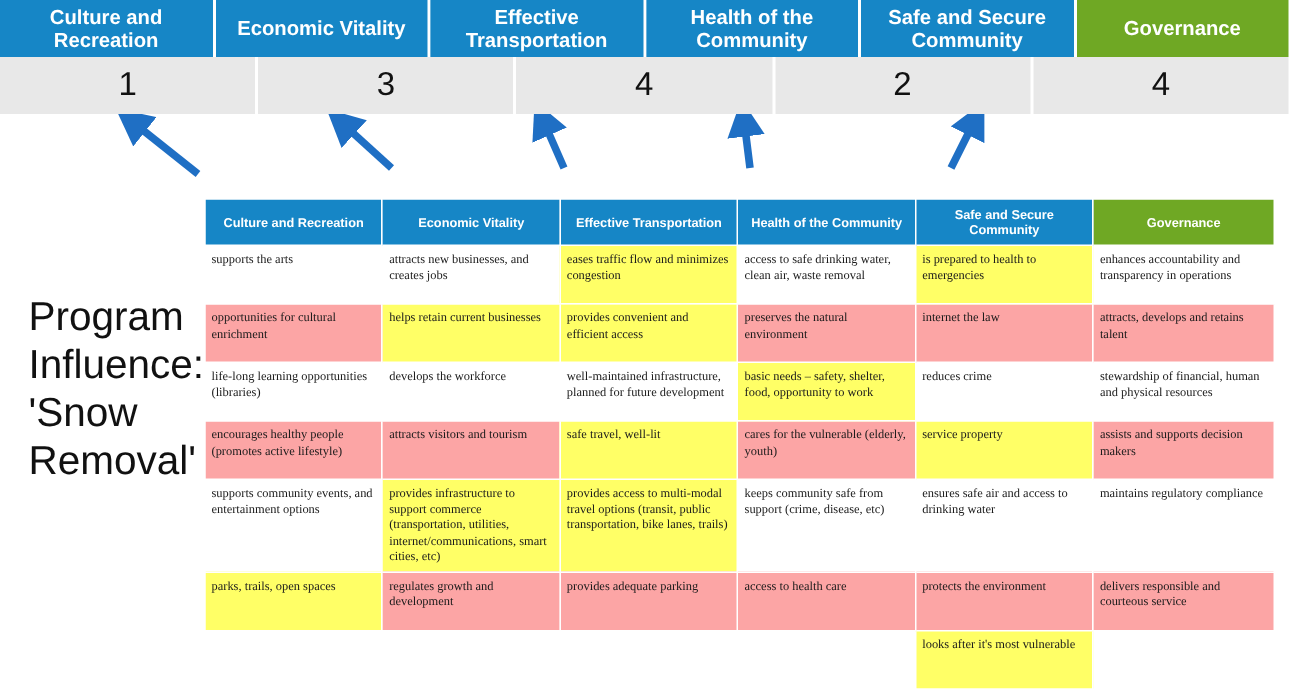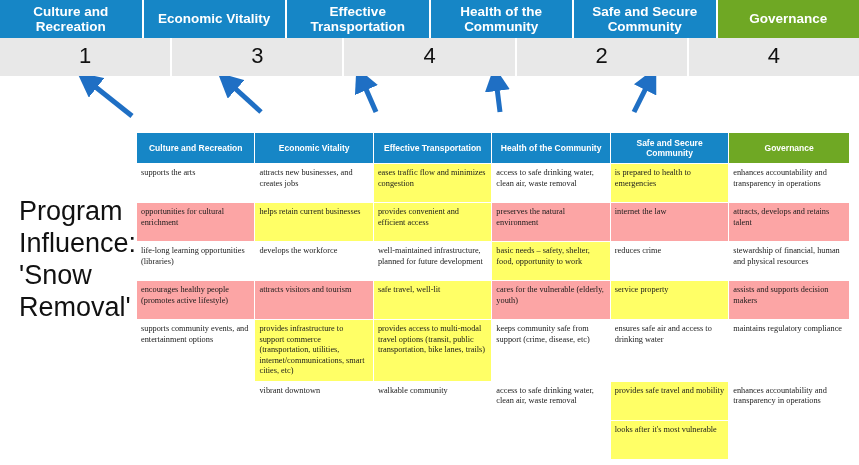--- a/index.html
+++ b/index.html
@@ -230,27 +230,27 @@
         <td>assists and supports decision makers</td>
       </tr>
       <tr>
         <td>supports community events, and entertainment options</td>
         <td class="hl">provides infrastructure to support commerce (transportation, utilities, internet/communications, smart cities, etc)</td>
         <td class="hl">provides access to multi-modal travel options (transit, public transportation, bike lanes, trails)</td>
         <td>keeps community safe from support (crime, disease, etc)</td>
         <td>ensures safe air and access to drinking water</td>
         <td>maintains regulatory compliance</td>
       </tr>
-      <tr>
-        <td class="empty"></td>
-        <td>vibrant downtown</td>
-        <td>walkable community</td>
-        <td>access to safe drinking water, clean air, waste removal</td>
-        <td class="hl">provides safe travel and mobility</td>
-        <td>enhances accountability and transparency in operations</td>
+      <tr class="alt">
+        <td class="hl">parks, trails, open spaces</td>
+        <td>regulates growth and development</td>
+        <td>provides adequate parking</td>
+        <td>access to health care</td>
+        <td>protects the environment</td>
+        <td>delivers responsible and courteous service</td>
       </tr>
       <tr class="alt">
         <td class="empty"></td>
         <td class="empty"></td>
         <td class="empty"></td>
         <td class="empty"></td>
         <td class="hl">looks after it's most vulnerable</td>
         <td class="empty"></td>
       </tr>
     </tbody>

